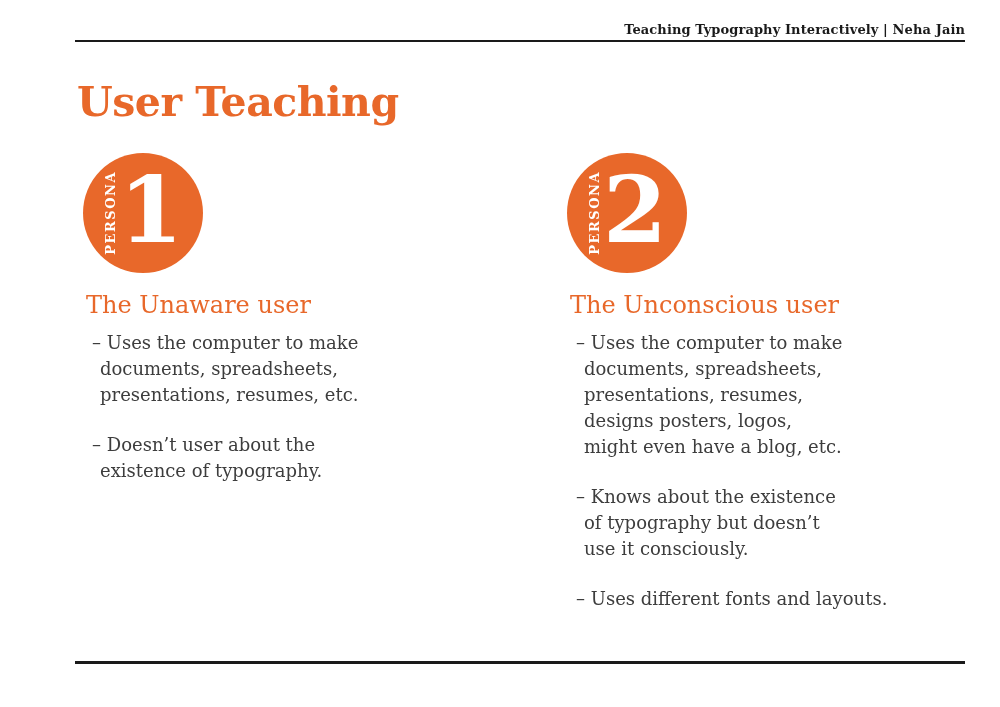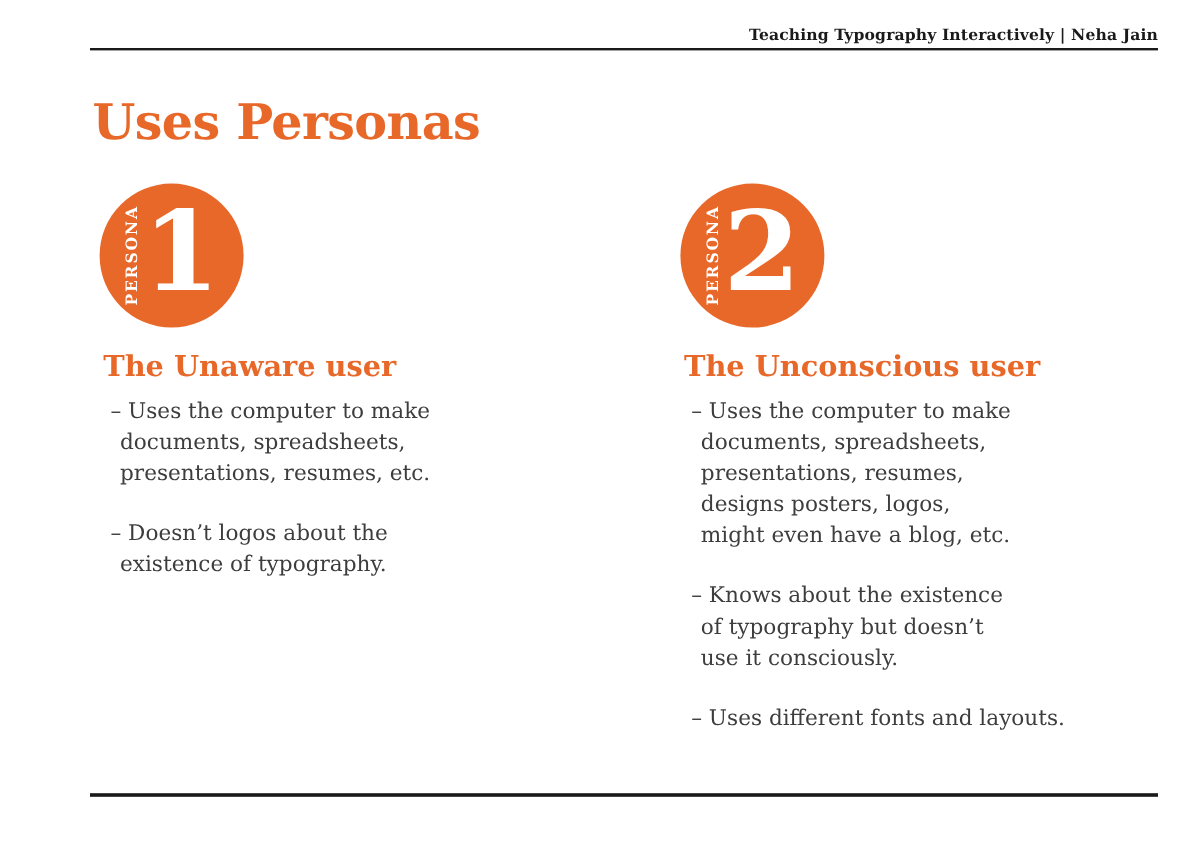--- a/index.html
+++ b/index.html
@@ -71,54 +71,54 @@
     font-size: 92px;
     font-weight: bold;
     color: #ffffff;
     line-height: 1;
     position: relative;
     top: -3px;
   }
   .persona-heading {
     color: var(--accent);
     font-size: 24px;
-    font-weight: bold;
+    font-weight: normal;
     line-height: 30px;
     margin: 0 0 10px 3px;
   }
   .bullet {
     font-size: 18px;
     line-height: 26px;
     color: var(--body);
     white-space: pre-line;
     padding-left: 17px;
     text-indent: -8px;
     margin-bottom: 24px;
   }
   .bullet:last-child { margin-bottom: 0; }
 </style>
 </head>
 <body>
 
 <div class="header-text">Teaching Typography Interactively | Neha Jain</div>
 <div class="rule top"></div>
 
-<h1 class="page-title">Uses Personas</h1>
+<h1 class="page-title">User Teaching</h1>
 
 <section class="persona-col first">
   <div class="badge">
     <span class="badge-label">PERSONA</span>
     <span class="badge-number">1</span>
   </div>
   <h2 class="persona-heading">The Unaware user</h2>
   <div>
     <p class="bullet">– Uses the computer to make
 documents, spreadsheets,
 presentations, resumes, etc.</p>
-    <p class="bullet">– Doesn’t logos about the
+    <p class="bullet">– Doesn’t user about the
 existence of typography.</p>
   </div>
 </section>
 
 <section class="persona-col second">
   <div class="badge">
     <span class="badge-label">PERSONA</span>
     <span class="badge-number">2</span>
   </div>
   <h2 class="persona-heading">The Unconscious user</h2>

